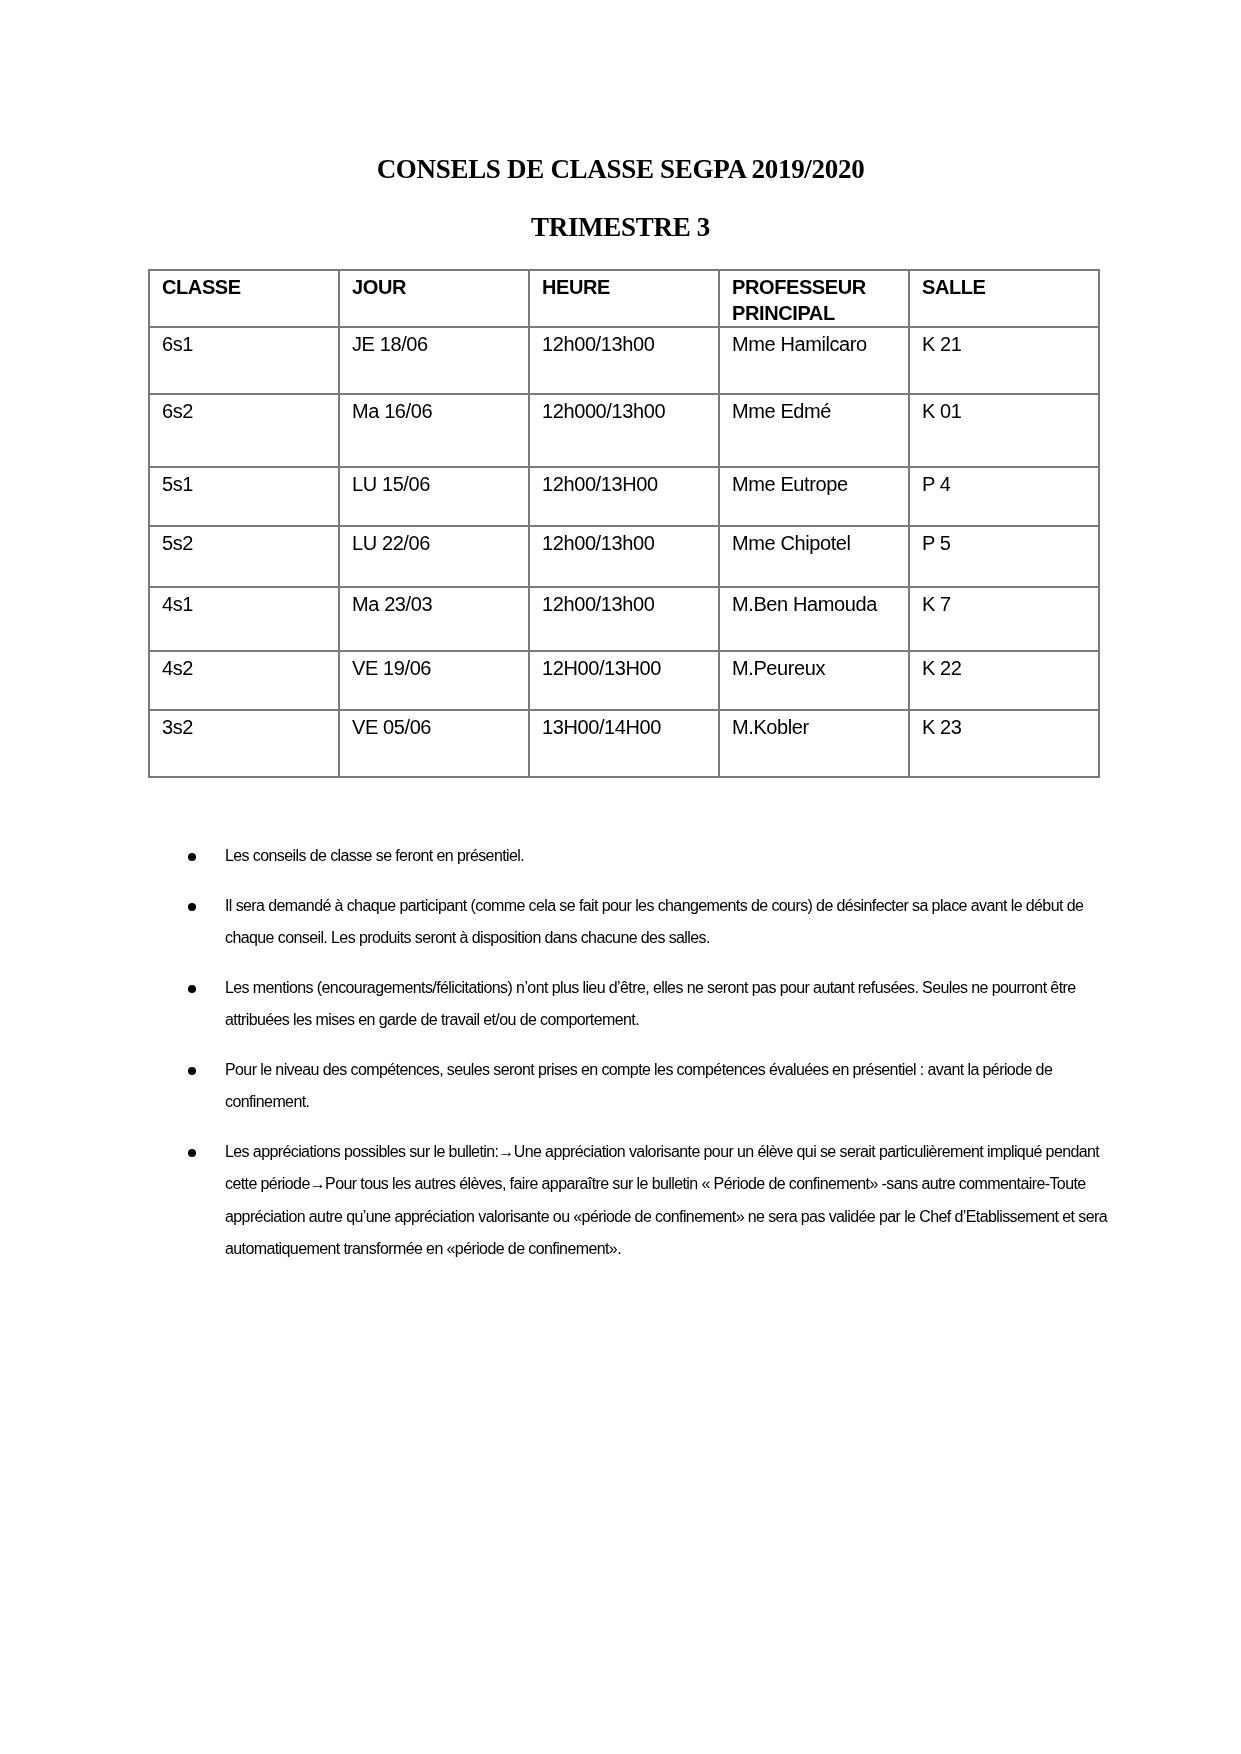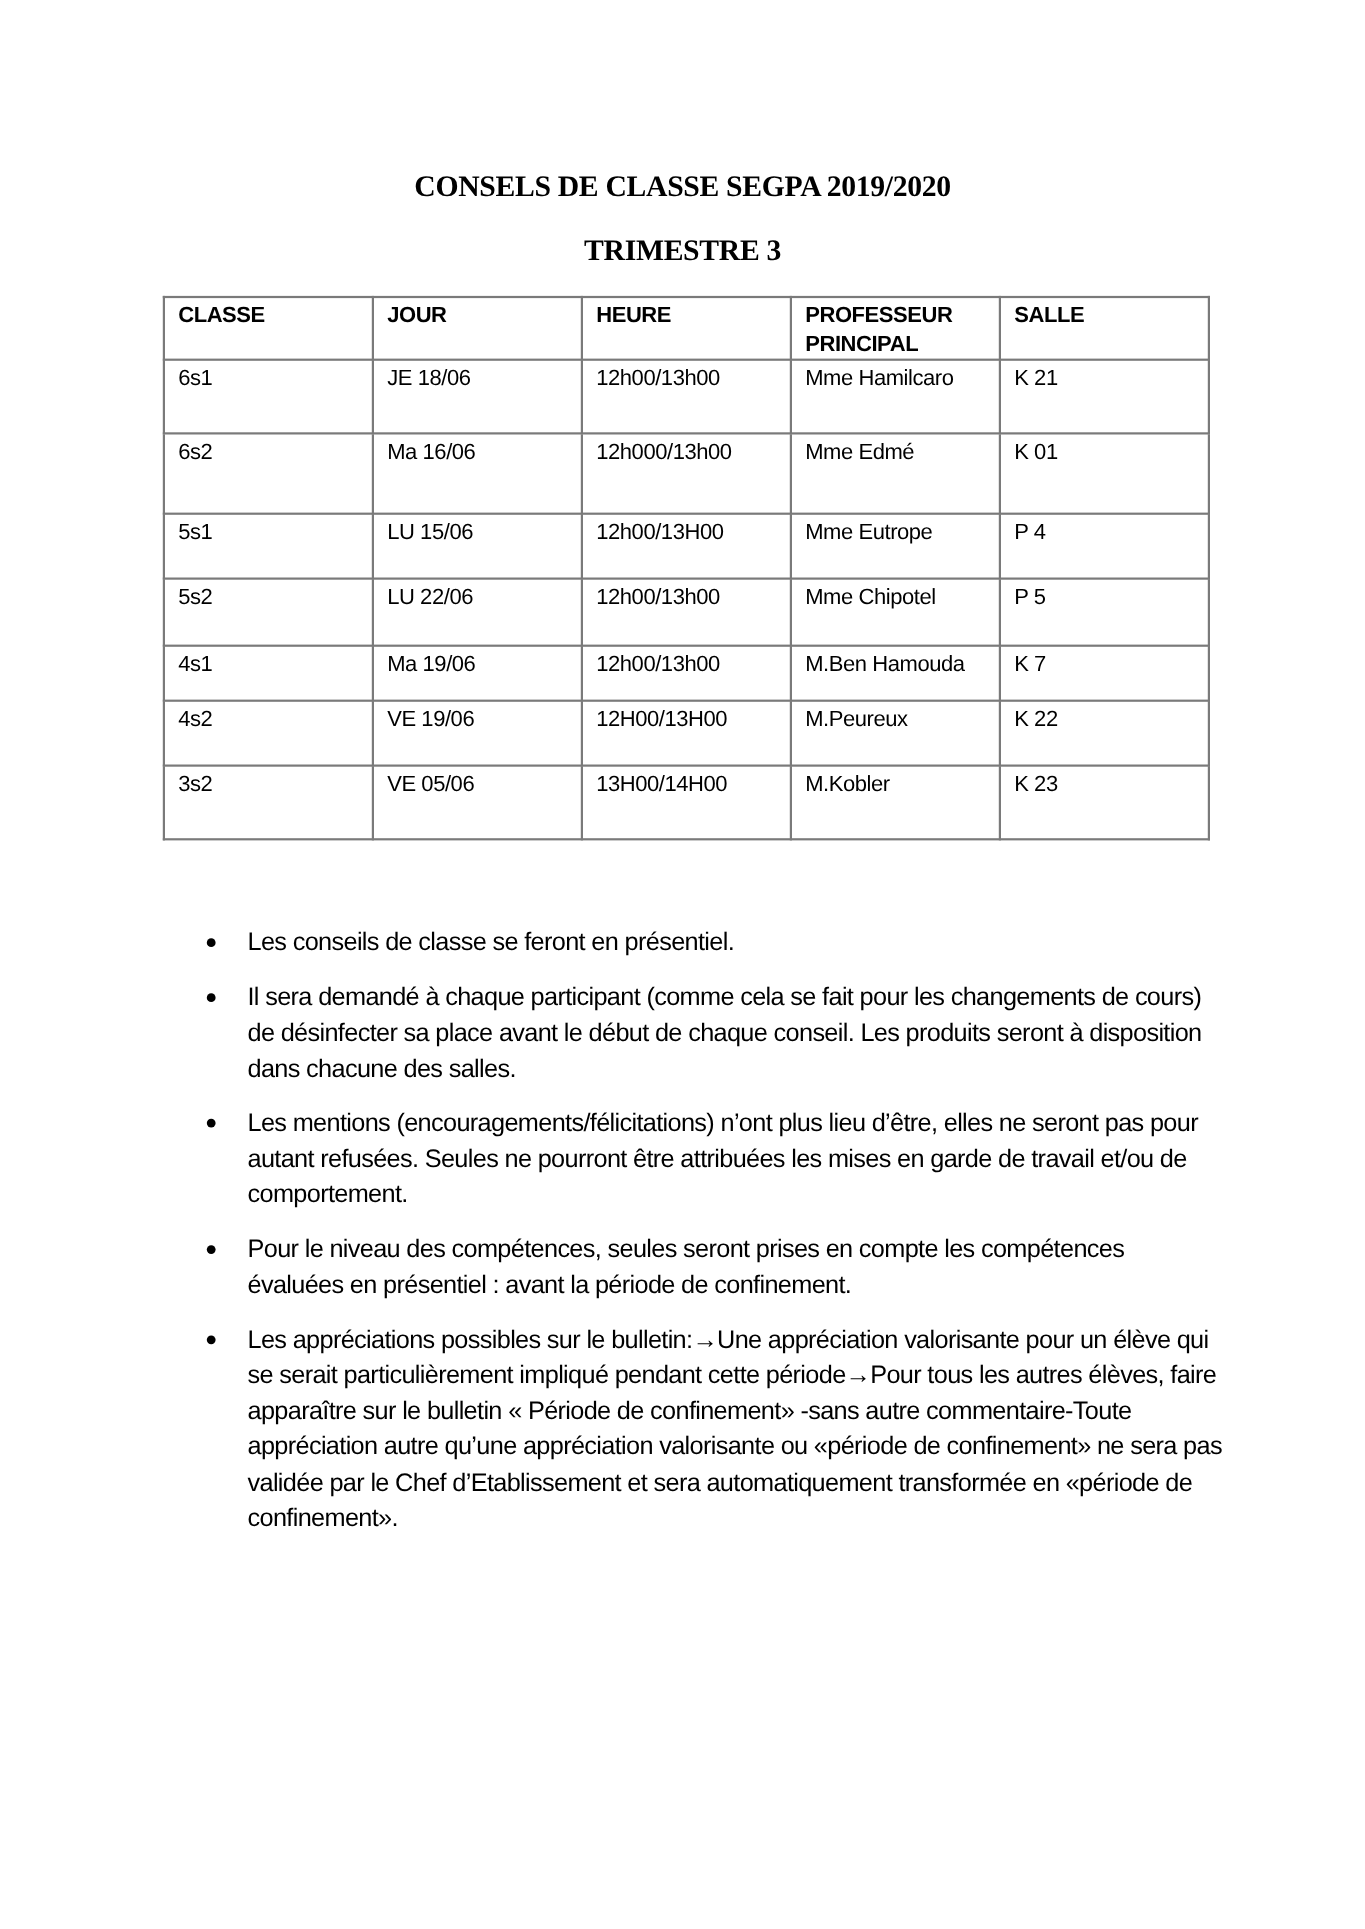--- a/index.html
+++ b/index.html
@@ -18,21 +18,21 @@
     }
     table.sched col { width: 190px; }
     table.sched th, table.sched td {
       border: 2px solid #7a7a7a; vertical-align: top; text-align: left;
       padding: 3px 8px 0 12px; line-height: 26px; box-sizing: border-box;
       letter-spacing: -0.4px;
     }
     table.sched th { font-weight: bold; height: 57px; }
     .bullets {
       position: absolute; left: 0; top: 840px; width: 1241px;
-      font-family: "Liberation Sans", sans-serif; font-size: 23px;
+      font-family: "Liberation Sans", sans-serif; font-size: 16px;
       line-height: 32.5px; letter-spacing: -0.6px;
       margin: 0; padding: 0; list-style: none;
     }
     .bullets li { position: relative; padding-left: 225px; padding-right: 130px; margin-bottom: 17px; }
     .bullets .dot {
       position: absolute; left: 188px; top: 13px; width: 8px; height: 8px;
       border-radius: 50%; background: #000;
     }
   </style>
 </head>
@@ -80,23 +80,23 @@
       <td>Mme Eutrope</td>
       <td>P 4</td>
     </tr>
     <tr style="height:61px">
       <td>5s2</td>
       <td>LU 22/06</td>
       <td>12h00/13h00</td>
       <td>Mme Chipotel</td>
       <td>P 5</td>
     </tr>
-    <tr style="height:50px">
+    <tr style="height:64px">
       <td>4s1</td>
-      <td>Ma 19/06</td>
+      <td>Ma 23/03</td>
       <td>12h00/13h00</td>
       <td>M.Ben Hamouda</td>
       <td>K 7</td>
     </tr>
     <tr style="height:59px">
       <td>4s2</td>
       <td>VE 19/06</td>
       <td>12H00/13H00</td>
       <td>M.Peureux</td>
       <td>K 22</td>

